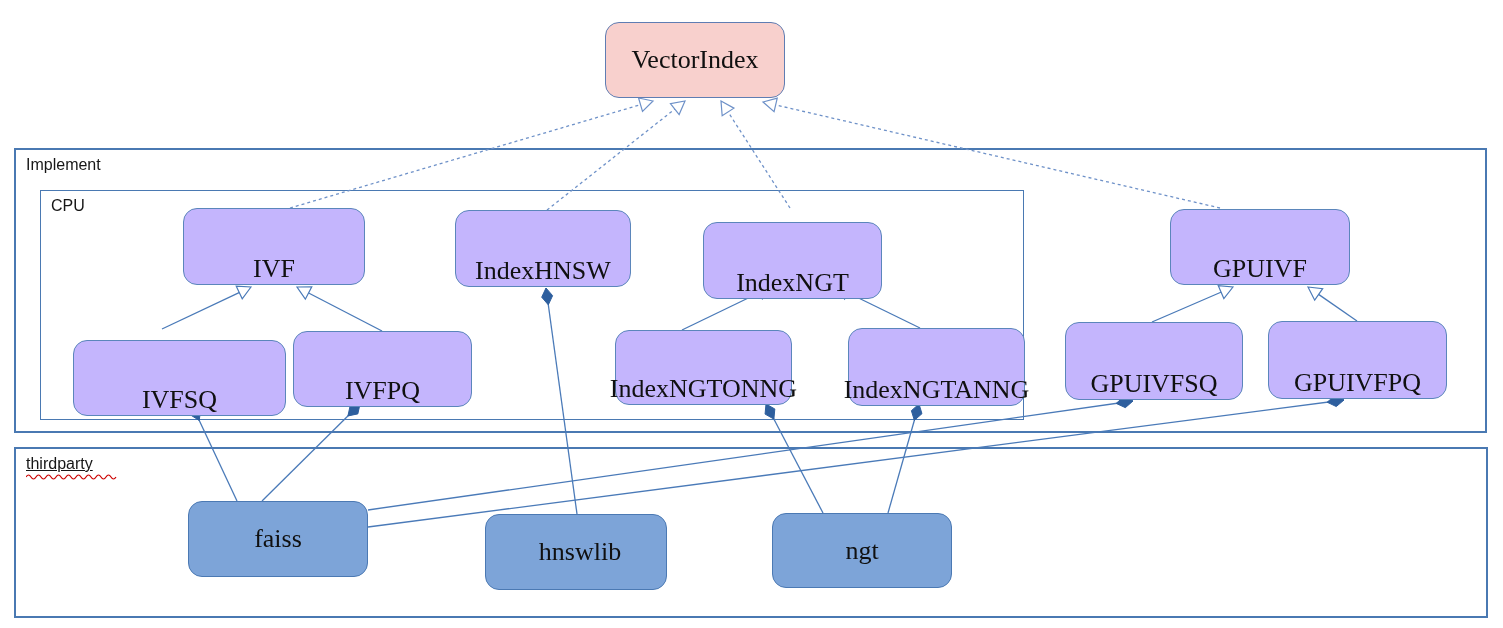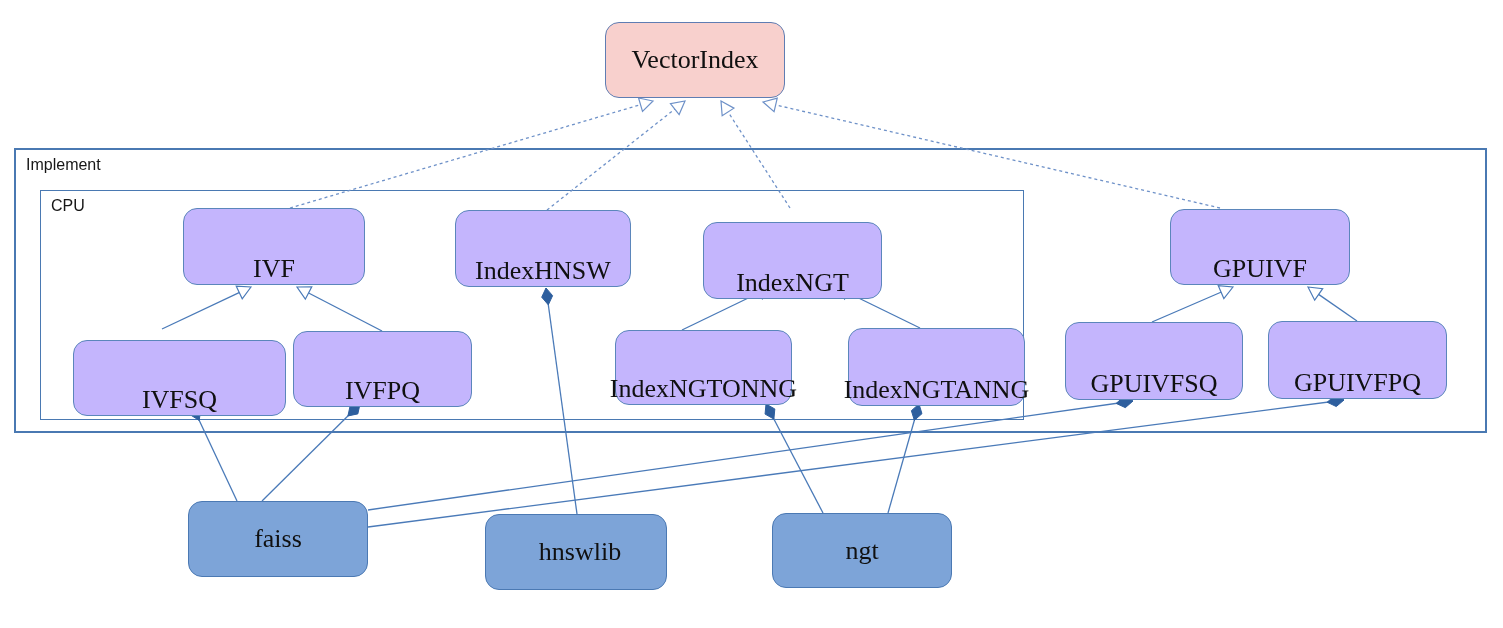--- a/index.html
+++ b/index.html
@@ -31,20 +31,28 @@
     </div>
   </div>
 
   <div class="section inner" style="left: 40px; top: 190px; width: 984px; height: 230px;">
     <div class="sec-label">
       <span>CPU</span>
     </div>
   </div>
 
 
+  <div class="section" style="left: 14px; top: 447px; width: 1474px; height: 171px;">
+    <div class="sec-label underlined">
+      <span>thirdparty</span>
+      <svg class="squiggle" width="92" height="7" aria-hidden="true">
+        <path d="M0 4 Q2.5 0 5 4 T10 4 T15 4 T20 4 T25 4 T30 4 T35 4 T40 4 T45 4 T50 4 T55 4 T60 4 T65 4 T70 4 T75 4 T80 4 T85 4 T90 4" fill="none" stroke="#cc0000" stroke-width="1.2"></path>
+      </svg>
+    </div>
+  </div>
 
   <svg id="edge-layer" width="1503" height="628">
       <g>
         <line x1="290" y1="208" x2="641.4896357101892" y2="104.3928622011288" stroke="#6e91c8" stroke-width="1.3" stroke-dasharray="3 3"></line>
         <polygon points="653,101 642.5096083033635,111.38997988694584 638.5512690687132,97.96122154883324" fill="#ffffff" stroke="#6e91c8" stroke-width="1.2"></polygon>
       </g>
       <g>
         <line x1="547" y1="210" x2="675.5831537803608" y2="108.43794375319328" stroke="#6e91c8" stroke-width="1.3" stroke-dasharray="3 3"></line>
         <polygon points="685,101 679.1372171180869,114.55093269408225 670.4596160726949,103.56461210450318" fill="#ffffff" stroke="#6e91c8" stroke-width="1.2"></polygon>
       </g>

